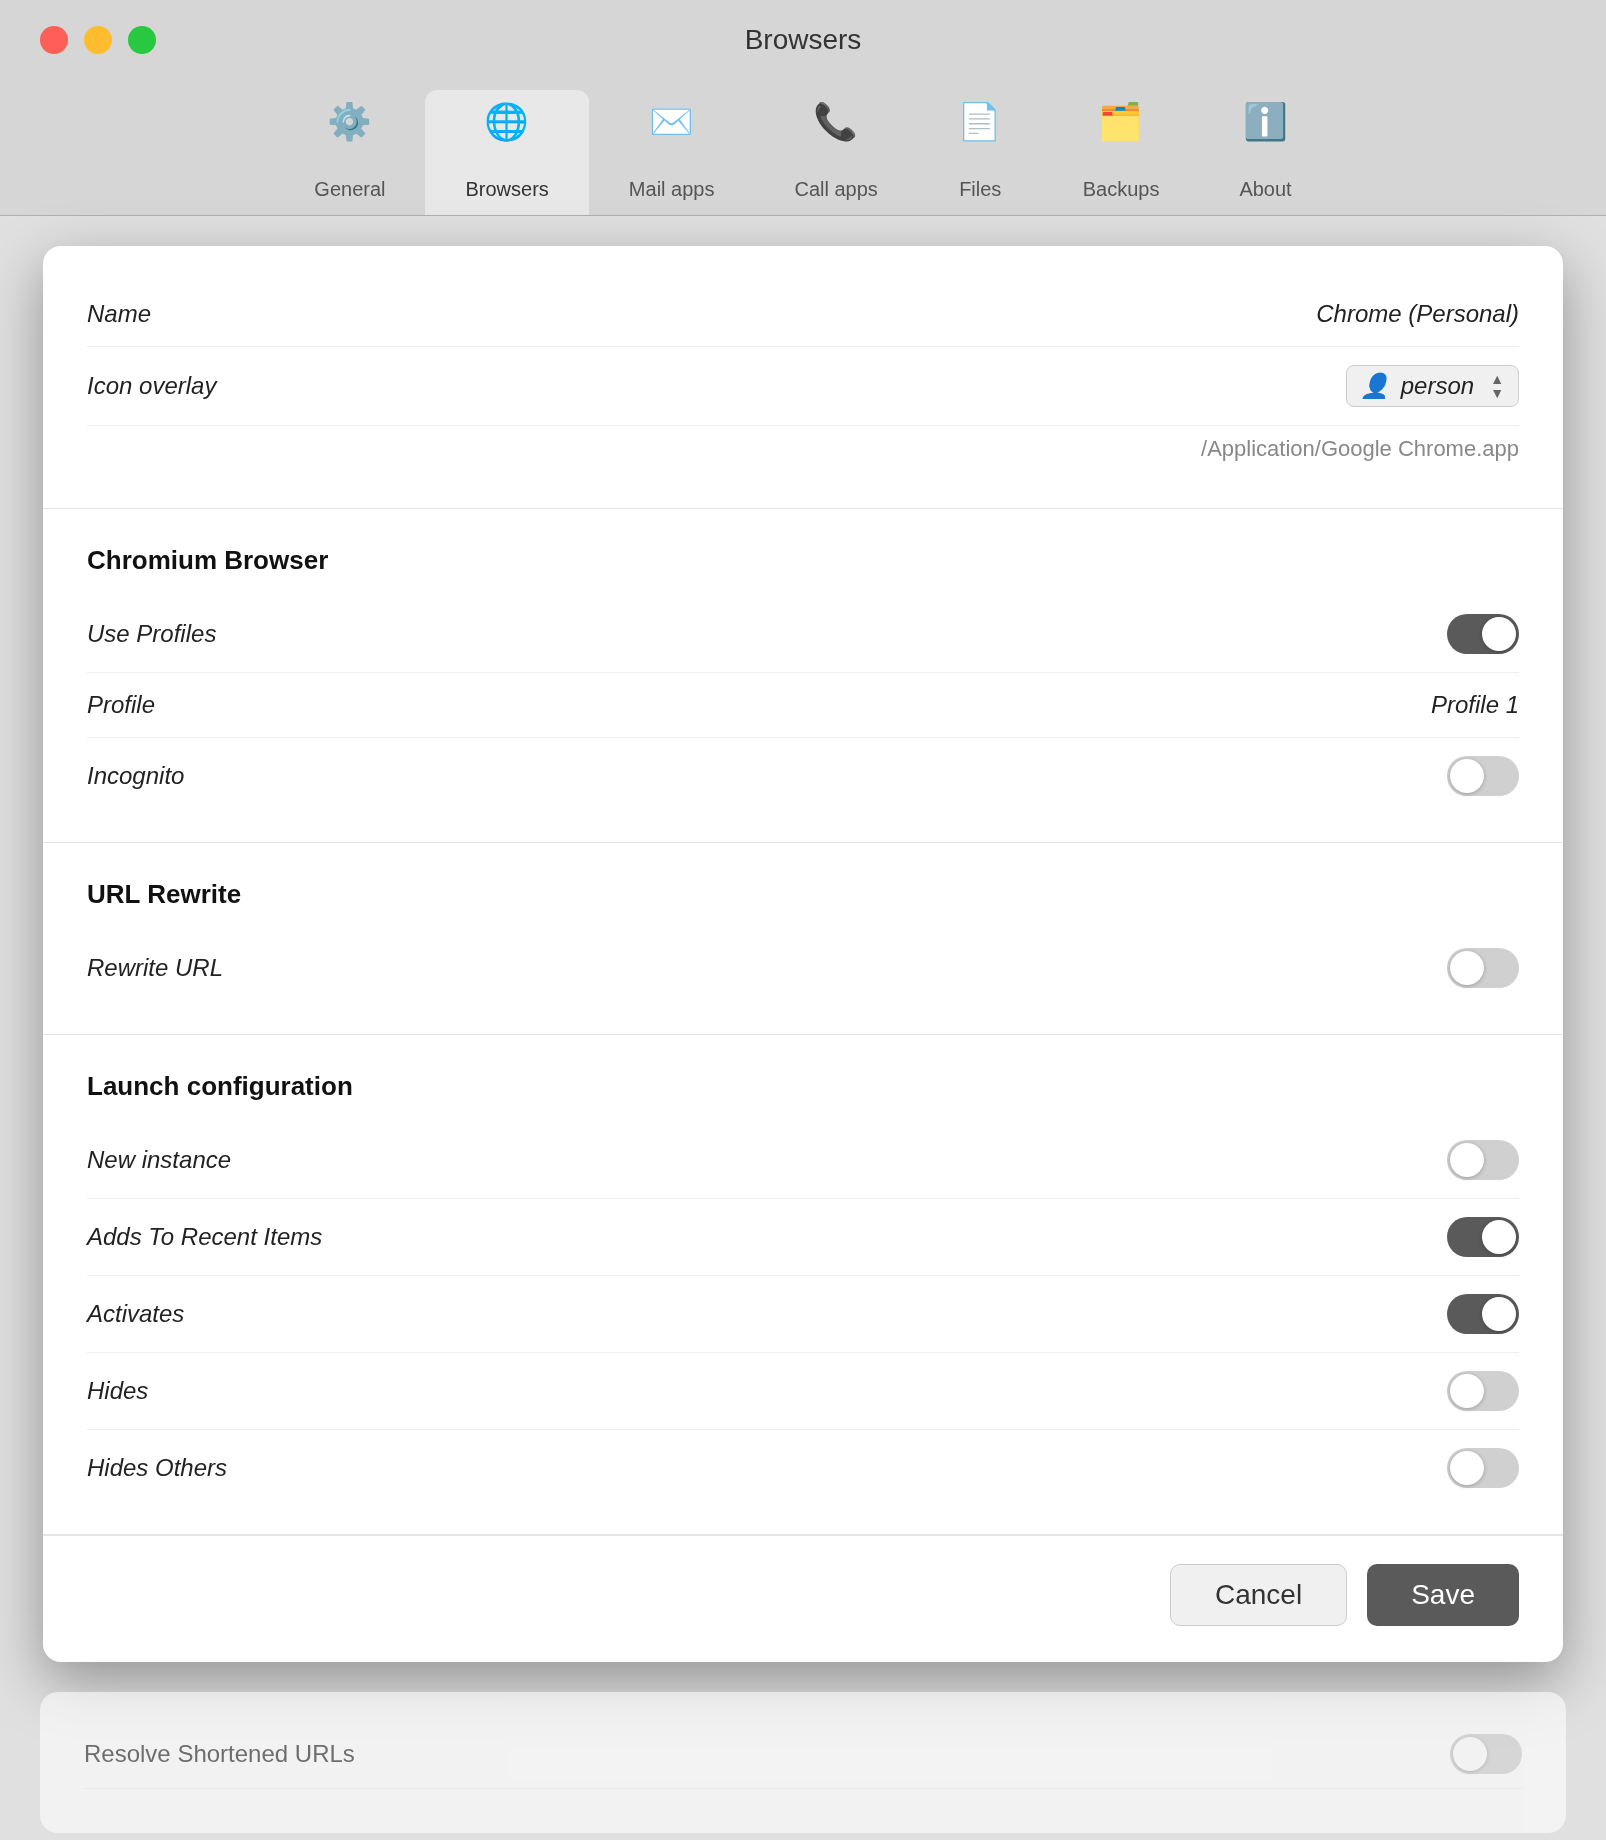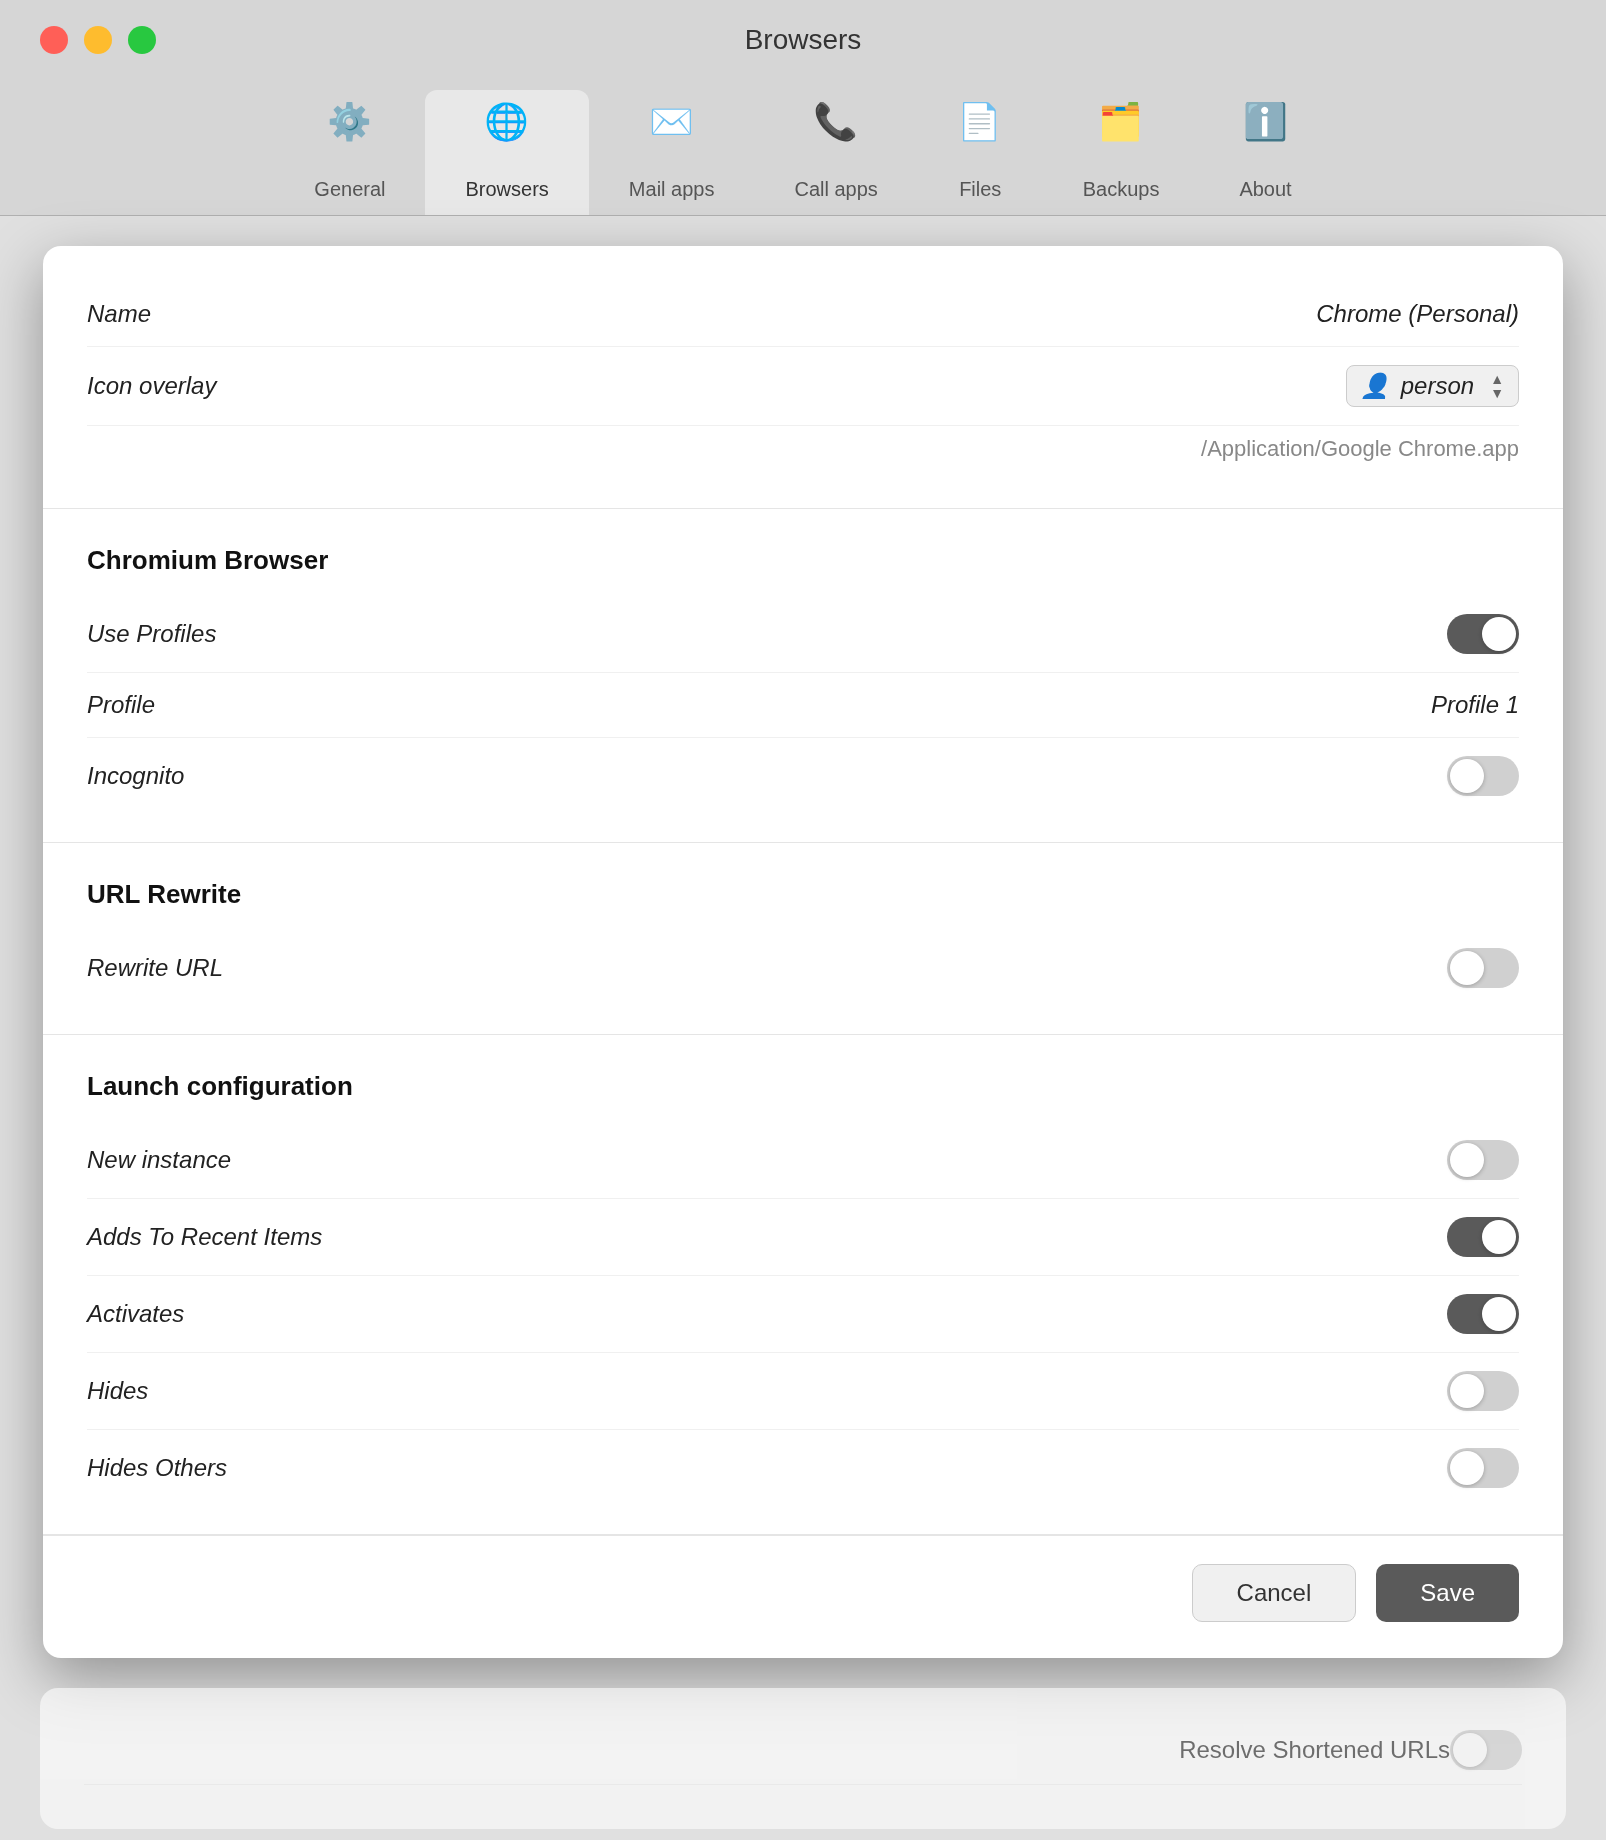--- a/index.html
+++ b/index.html
@@ -219,40 +219,40 @@
 
     
     .dialog-footer {
       display: flex;
       justify-content: flex-end;
       gap: 20px;
       padding: 28px 44px 36px 44px;
       border-top: 1px solid #e5e5e5;
     }
     .btn {
-      font-size: 24px;
+      font-size: 28px;
       padding: 14px 44px;
       border-radius: 10px;
       border: none;
       cursor: pointer;
       font-weight: 500;
     }
     .btn-cancel {
       background: #f0f0f0;
       color: #333;
       border: 1px solid #ccc;
     }
     .btn-save {
       background: #5a5a5a;
       color: #fff;
     }
     .bg-row {
       display: flex;
       align-items: center;
-      justify-content: flex-end;
+      justify-content: space-between;
       padding: 14px 0;
       border-bottom: 1px solid #f0f0f0;
     }
     .bg-row-label {
       font-size: 24px;
       color: #222;
     }
 
     .section-inner {
       padding: 0 0 8px 0;

